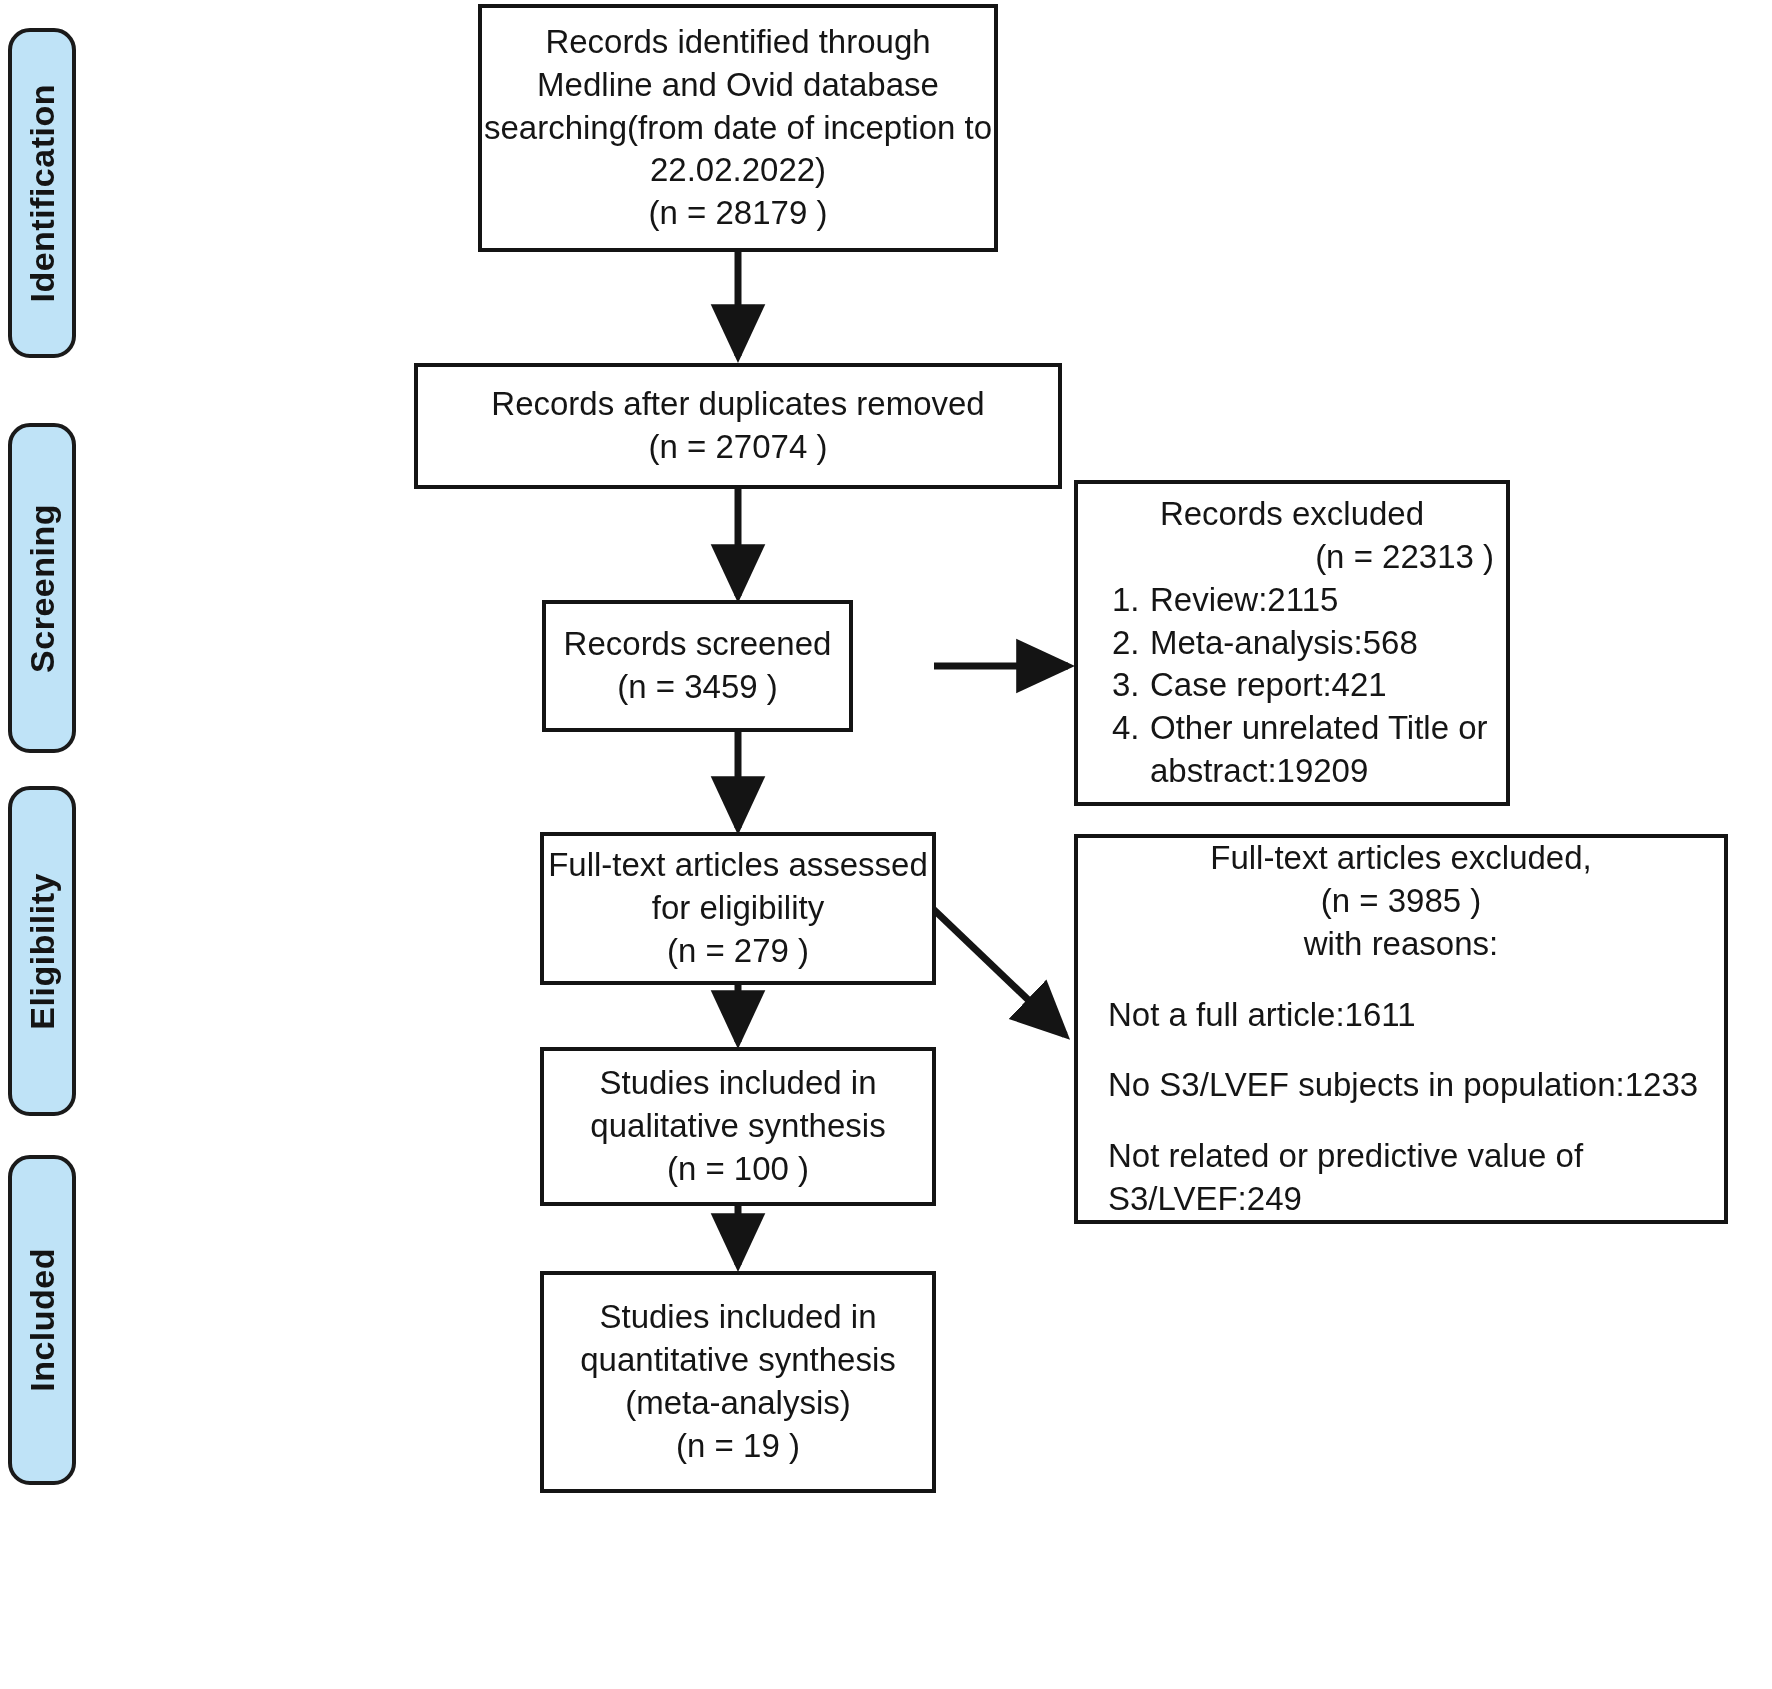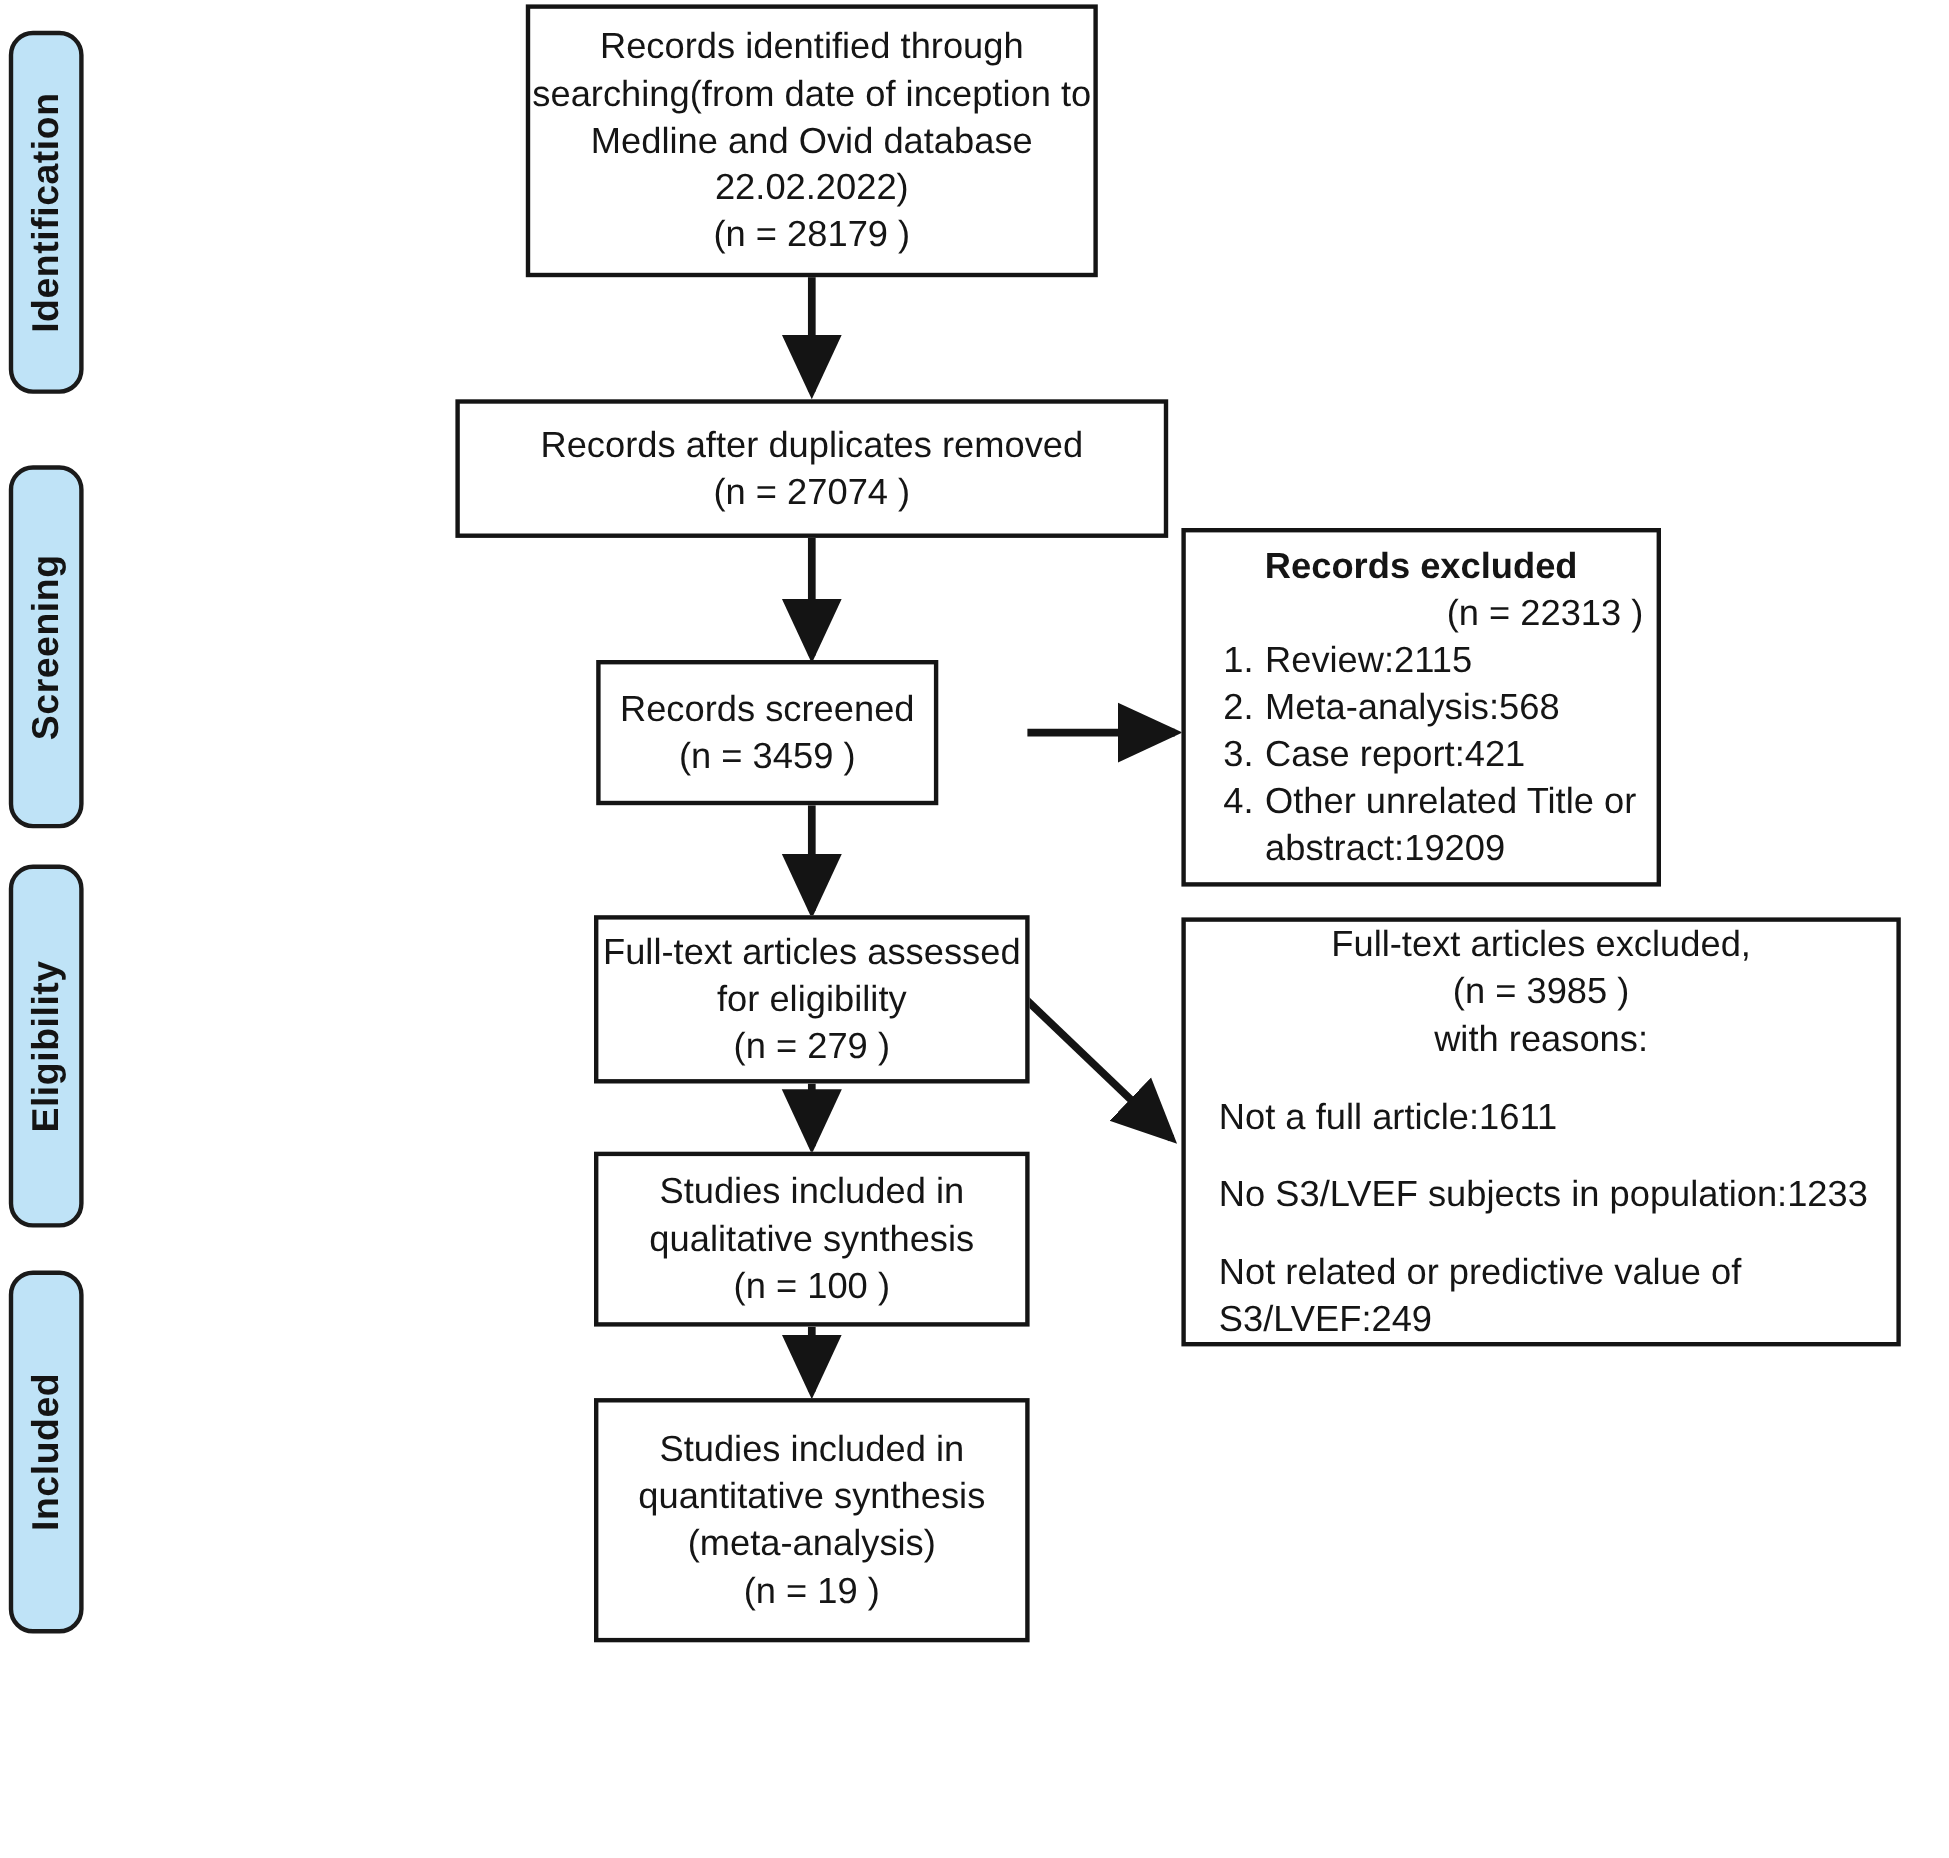--- a/index.html
+++ b/index.html
@@ -135,38 +135,38 @@
   </div>
   <div class="stage-pill" style="left:8px; top:786px; width:68px; height:330px;">
     <span class="stage-label">Eligibility</span>
   </div>
   <div class="stage-pill" style="left:8px; top:1155px; width:68px; height:330px;">
     <span class="stage-label">Included</span>
   </div>
 
   <div class="flow-box" style="left:478px; top:4px; width:520px; height:248px;">
     <div class="box-line">Records identified through</div>
+    <div class="box-line">Medline and Ovid database</div>
     <div class="box-line">searching(from date of inception to</div>
-    <div class="box-line">Medline and Ovid database</div>
     <div class="box-line">22.02.2022)</div>
     <div class="box-line">(n = 28179 )</div>
   </div>
 
   <div class="flow-box" style="left:414px; top:363px; width:648px; height:126px;">
     <div class="box-line">Records after duplicates removed</div>
     <div class="box-line">(n = 27074 )</div>
   </div>
 
   <div class="flow-box" style="left:542px; top:600px; width:311px; height:132px;">
     <div class="box-line">Records screened</div>
     <div class="box-line">(n = 3459 )</div>
   </div>
 
   <div class="flow-box left-align" style="left:1074px; top:480px; width:436px; height:326px;">
-    <div class="box-line" style="text-align:center;font-weight:bold;">Records excluded</div>
+    <div class="box-line" style="text-align:center;">Records excluded</div>
     <div class="box-line" style="text-align:right;">(n = 22313 )</div>
     <ul class="reason-list">
       <li class="reason-item">
         <span class="reason-num">1.</span>
         <span class="reason-text">Review:2115</span>
       </li>
       <li class="reason-item">
         <span class="reason-num">2.</span>
         <span class="reason-text">Meta-analysis:568</span>
       </li>

